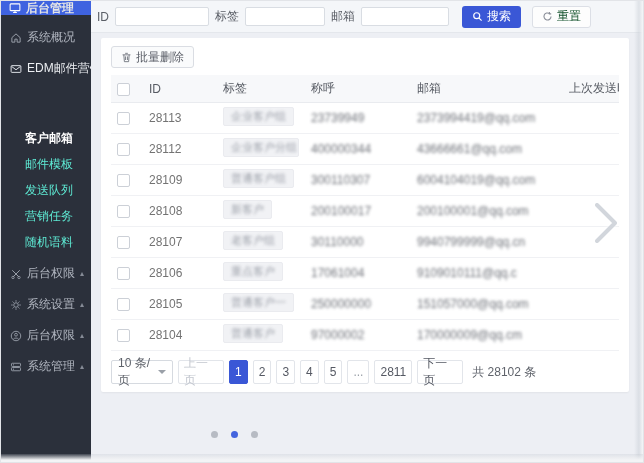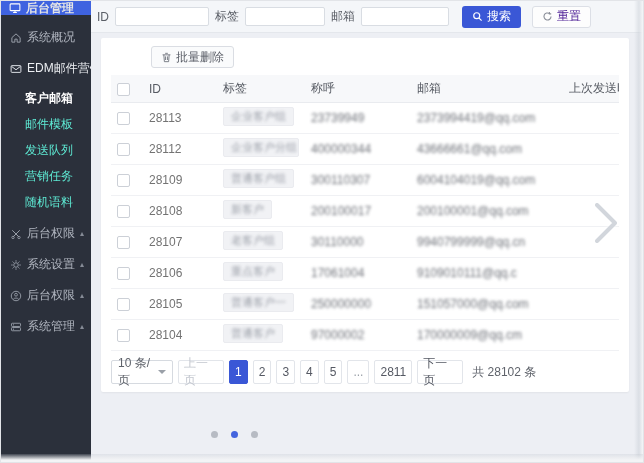--- a/index.html
+++ b/index.html
@@ -16,41 +16,41 @@
   .sidebar{width:90px;flex:0 0 90px;background:var(--sidebar-bg);color:#a6abb5;font-size:12px;}
   .brand{height:14px;background:var(--brand);color:#e5e5e5;display:flex;align-items:center;
          gap:5px;padding:0 8px;font-weight:bold;font-size:12px;white-space:nowrap;}
   .nav{padding-top:7px;}
   .nav-item{display:flex;align-items:center;gap:5px;height:31px;padding:0 7px 0 9px;
             color:#b1b6c0;cursor:default;white-space:nowrap;}
   .nav-item.open{color:#eceef2;}
   .nav-item .arrow{margin-left:auto;font-size:8px;color:#868b96;line-height:1;}
   .nav-icon{width:12px;height:12px;flex:0 0 12px;color:#9aa0ab;display:inline-flex;}
   .nav-item.open .nav-icon{color:#dfe2e8;}
-  .sub{padding:1px 0 3px;}
+  .sub{padding:1px 0 3px;margin-top:40px;}
   .sub-item{height:26px;display:flex;align-items:center;padding-left:24px;color:#5eead4;
             font-size:12px;white-space:nowrap;}
   .sub-item.active{color:#ffffff;font-weight:bold;}
   
   .main{flex:1;display:flex;flex-direction:column;position:relative;background:#edeff4;min-width:0;}
   .topbar{height:30px;background:#fff;border-bottom:1px solid #e8eaee;display:flex;align-items:center;flex:0 0 30px;}
   .burger{margin-left:14px;width:14px;display:flex;flex-direction:column;gap:3px;cursor:pointer;}
   .burger i{display:block;height:2px;background:#5f6470;border-radius:1px;}
   .tab{margin-left:24px;height:30px;display:flex;align-items:center;padding:0 4px;
        color:#4460dd;font-size:12px;border-bottom:2px solid #4460dd;white-space:nowrap;}
   .searchbar{height:32px;flex:0 0 32px;background:#f4f6f9;border-bottom:1px solid #e4e7ec;
              display:flex;align-items:center;gap:6px;padding-left:6px;font-size:12px;color:#5a5e66;}
   .searchbar label{white-space:nowrap;}
   .searchbar input{height:19px;border:1px solid #d9dde3;border-radius:2px;background:#fff;
                    font-size:11px;padding:0 5px;outline:none;}
   .in-id{width:94px;} .in-tag{width:80px;} .in-mail{width:88px;}
   .btn{display:inline-flex;align-items:center;gap:4px;font-size:12px;height:22px;
-       padding:0 9px;border-radius:3px;border:1px solid transparent;cursor:pointer;white-space:nowrap;margin-left:40px;}
+       padding:0 9px;border-radius:3px;border:1px solid transparent;cursor:pointer;white-space:nowrap;}
   .btn-search{background:var(--accent);color:#fff;margin-left:7px;}
-  .btn-reset{background:#fdfdfd;border-color:#dcdfe6;color:#4c1d95;margin-left:5px;}
+  .btn-reset{background:#fdfdfd;border-color:#dcdfe6;color:#14532d;margin-left:5px;}
   
   .content{flex:1;padding:5px 14px 0 10px;position:relative;}
   .card{background:#fff;border-radius:2px;padding:8px 10px 8px;box-shadow:0 1px 2px rgba(0,0,0,.05);}
   .btn-batch{background:#fafbfc;border:1px solid #dadde3;color:#595d66;height:22px;margin-bottom:7px;}
   table{width:100%;border-collapse:collapse;font-size:12px;color:#4a4e57;table-layout:fixed;}
   thead th{background:#f7f8fa;font-weight:normal;color:#575b63;text-align:left;
            padding:5px 6px;height:24px;border-bottom:1px solid #e9ebef;white-space:nowrap;overflow:hidden;}
   tbody td{padding:4px 6px;height:24px;border-bottom:1px solid #f0f1f4;white-space:nowrap;overflow:hidden;}
   .cb{width:13px;height:13px;border:1px solid #ccd0d7;border-radius:2px;background:#fff;
       display:inline-block;vertical-align:middle;cursor:pointer;}

